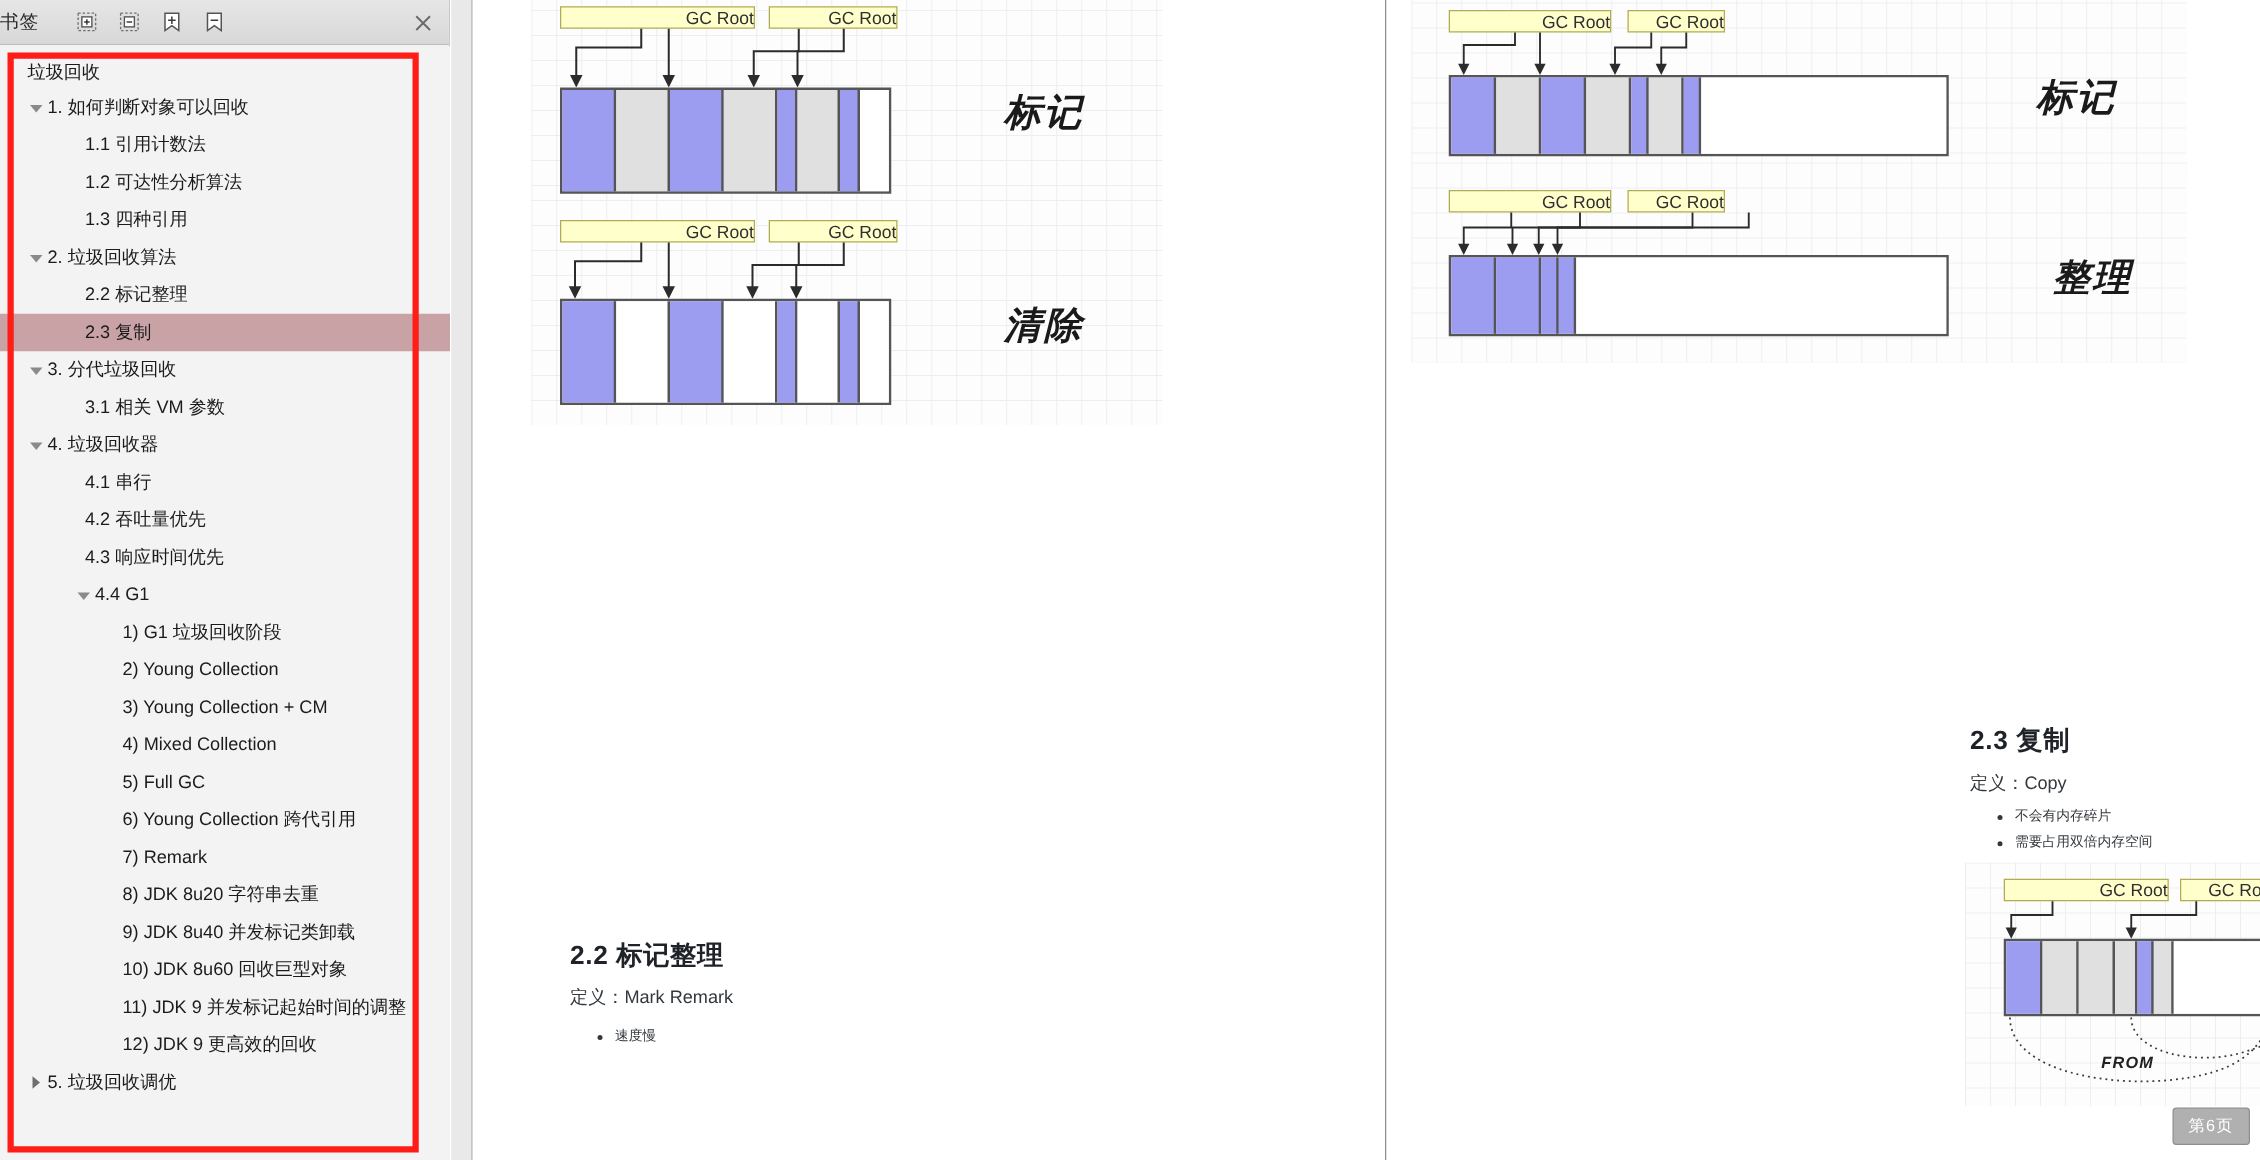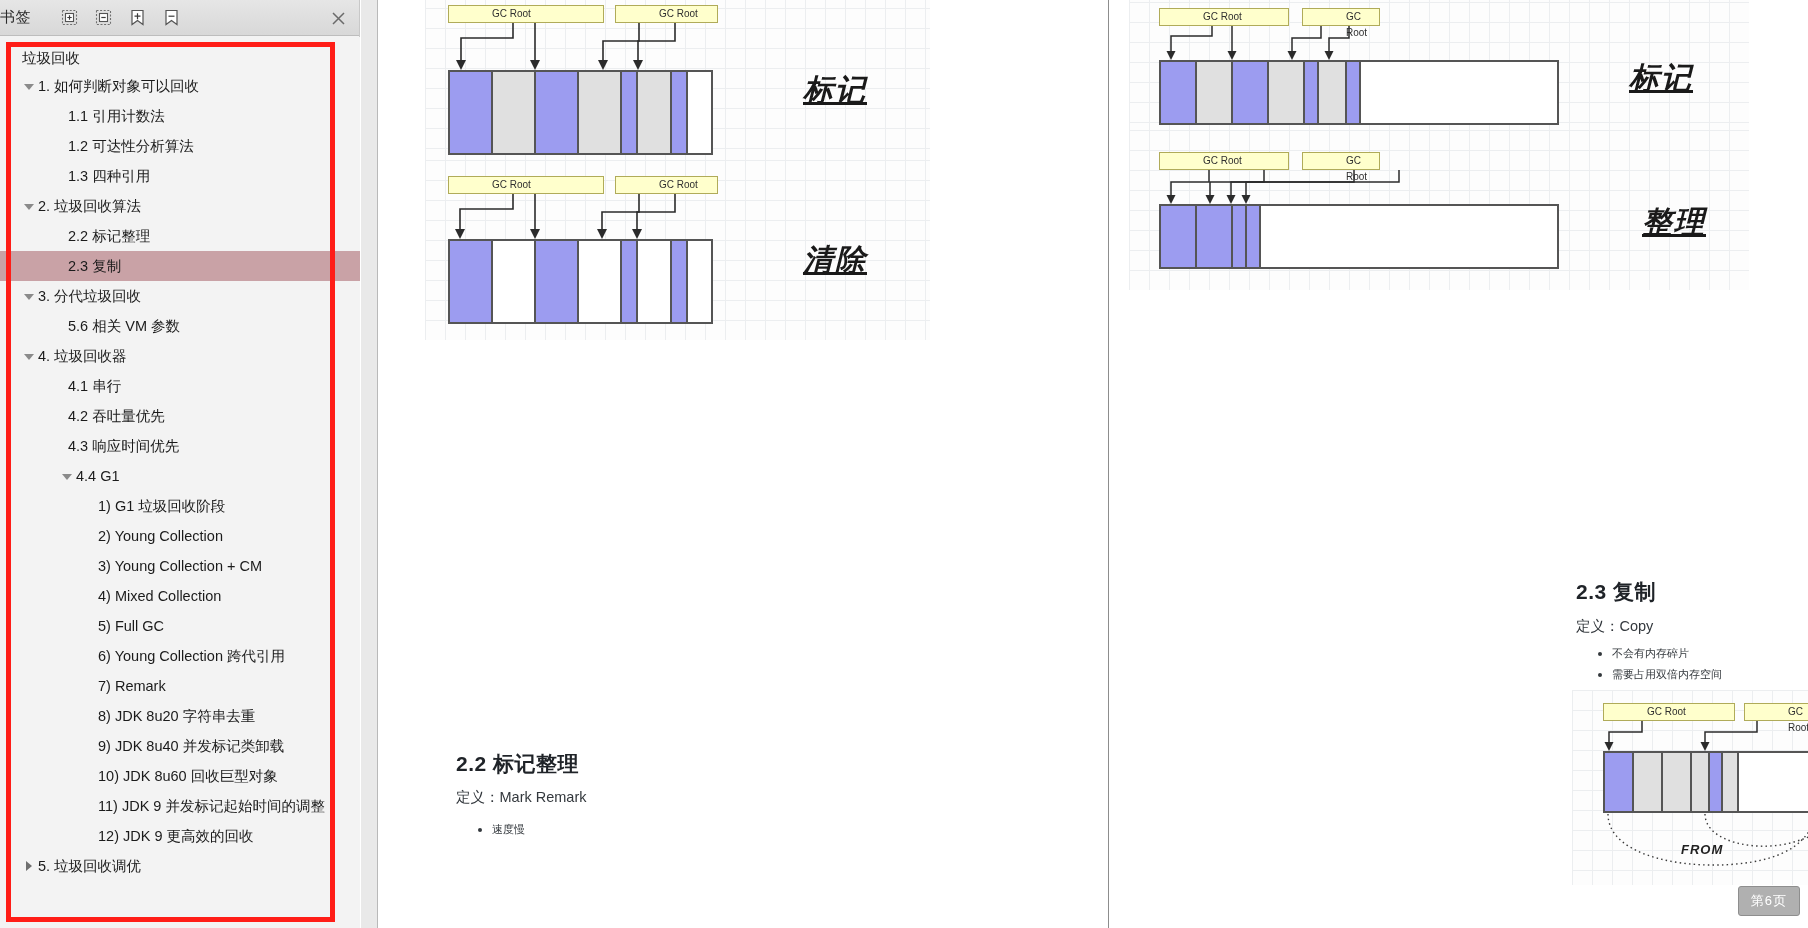--- a/index.html
+++ b/index.html
@@ -140,25 +140,24 @@
       linear-gradient(to bottom, #eceef0 1px, transparent 1px);
     background-size: 20px 20px;
   }
 
   
   .gcroot {
     position: absolute;
     background: #ffffcc;
     border: 1px solid #b0ab59;
     color: #2f2f2f;
-    font-size: 10px;
-    text-align: left;
+    font-size: 14px;
+    text-align: right;
     line-height: 16px;
     height: 18px;
-    padding-left: 43px;
   }
   .memrow {
     position: absolute;
     border: 2px solid #555;
     background: #ffffff;
     display: flex;
     box-sizing: border-box;
   }
   .cell { height: 100%; border-right: 2px solid #555; }
   .cell:last-child { border-right: none; }
@@ -167,21 +166,20 @@
   .c-white  { background: #ffffff; }
 
   .label-cn {
     position: absolute;
     font-family: "Liberation Serif", "DejaVu Serif", serif;
     font-weight: bold; font-style: italic;
     color: #1a1a1a;
     font-size: 30px;
     letter-spacing: 2px;
     white-space: nowrap;
-    text-decoration: underline;
   }
   .label-ft {
     position: absolute;
     font-weight: bold; font-style: italic;
     font-size: 13px; color: #222;
     letter-spacing: 1px;
   }
 
   
   .h-sec {
@@ -309,21 +307,21 @@
             <span class="t-label">2.3 复制</span>
           </div>
           <div class="tree-item lvl1">
             <span class="tw">
               <span class="arrow-down"></span>
             </span>
             <span class="t-label">3. 分代垃圾回收</span>
           </div>
           <div class="tree-item lvl2">
             <span class="tw empty"></span>
-            <span class="t-label">5.6 相关 VM 参数</span>
+            <span class="t-label">3.1 相关 VM 参数</span>
           </div>
           <div class="tree-item lvl1">
             <span class="tw">
               <span class="arrow-down"></span>
             </span>
             <span class="t-label">4. 垃圾回收器</span>
           </div>
           <div class="tree-item lvl2">
             <span class="tw empty"></span>
             <span class="t-label">4.1 串行</span>

